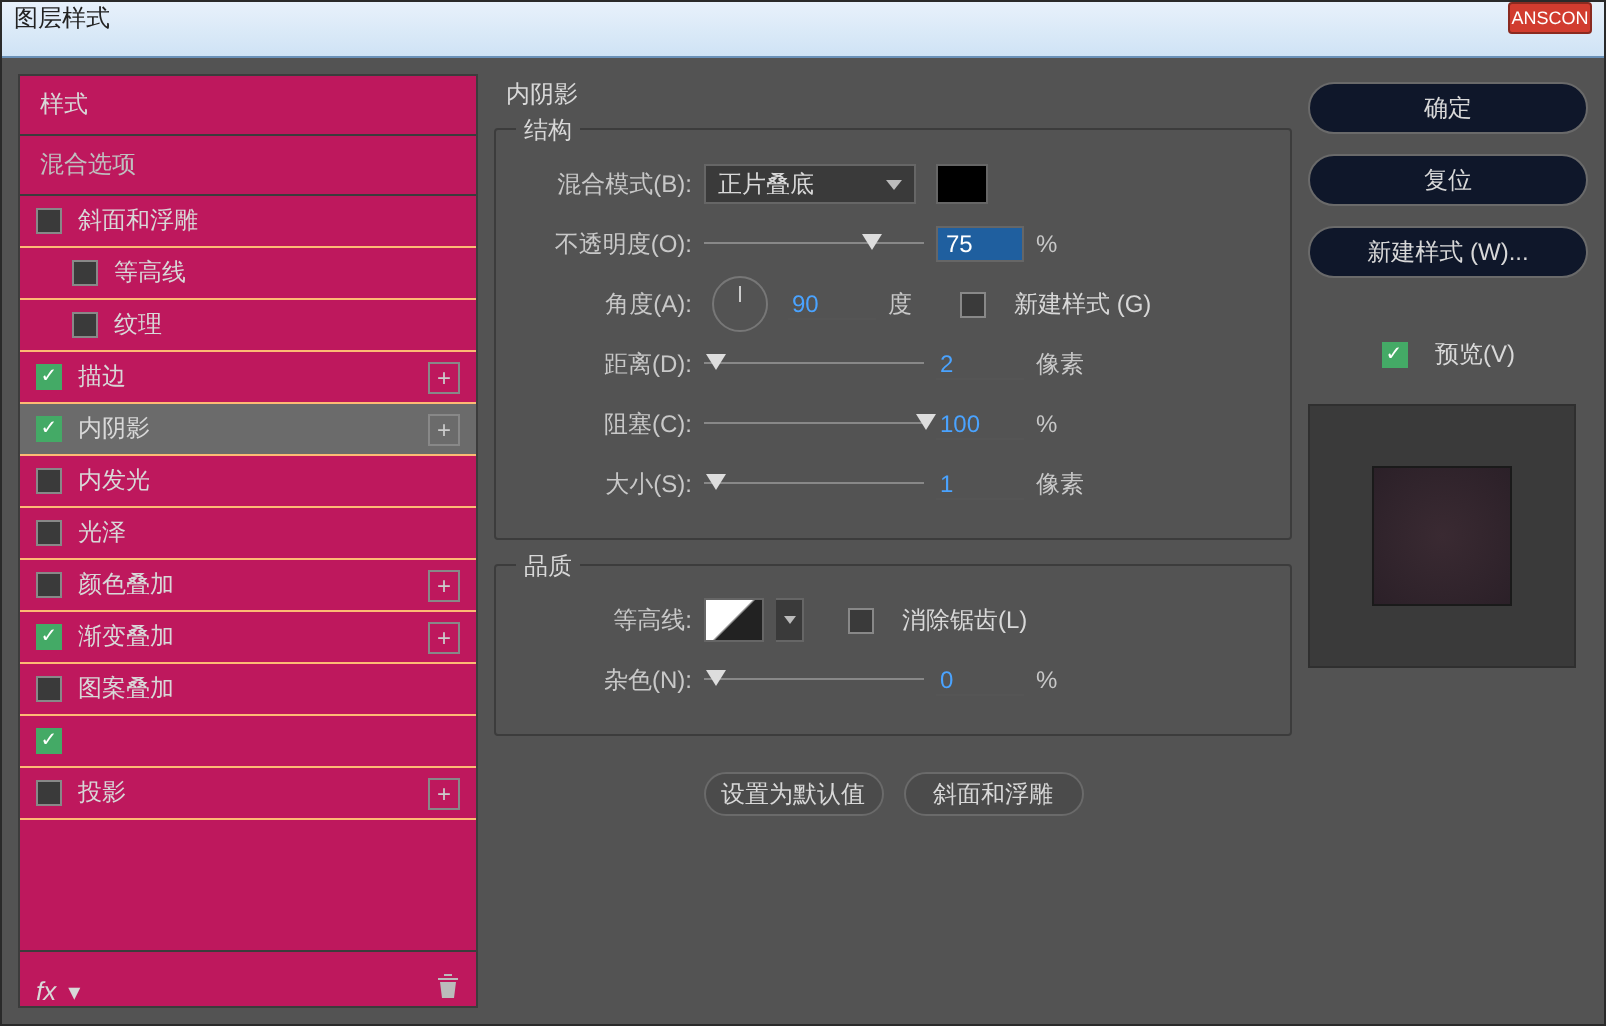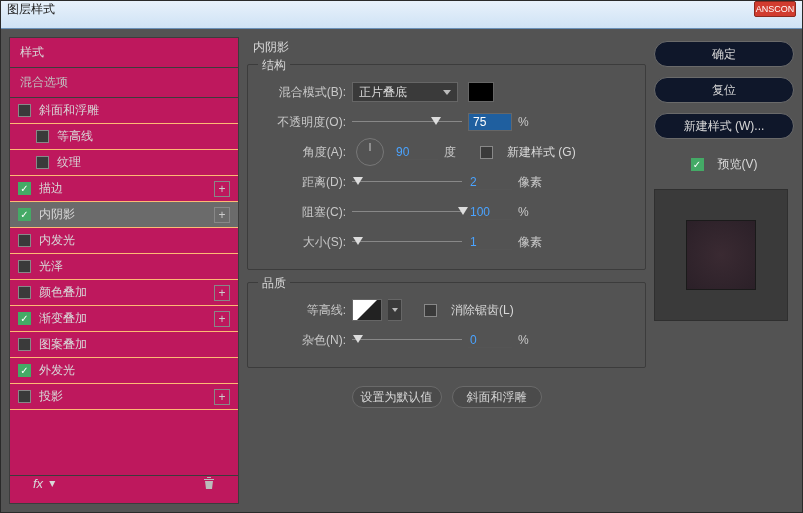--- a/index.html
+++ b/index.html
@@ -14,21 +14,21 @@
 .styles-sub{padding:6px 10px;border-bottom:1px solid #3c3c3c;color:#bfbfbf}
 .style-list{flex:1;overflow:auto}
 .row{display:flex;align-items:center;height:26px;padding:0 8px;border-bottom:1px solid #fdba74;cursor:pointer}
 .row.indent{padding-left:26px}
 .row.selected{background:#6b6b6b}
 .cb{width:13px;height:13px;border:1px solid #888;margin-right:8px;display:inline-flex;align-items:center;justify-content:center;background:#3a3a3a}
 .cb.checked{background:#4a6;border-color:#4a6}
 .cb.checked::after{content:"✓";color:#fff;font-size:10px;line-height:1}
 .row .lbl{flex:1}
 .plus{width:16px;height:16px;border:1px solid #888;display:flex;align-items:center;justify-content:center;font-size:12px;color:#ccc}
-.styles-foot{height:28px;border-top:1px solid #3c3c3c;display:flex;align-items:flex-start;padding:0 23px;gap:6px}
+.styles-foot{height:28px;border-top:1px solid #3c3c3c;display:flex;align-items:flex-end;padding:0 8px;gap:6px}
 .styles-foot .fx{font-style:italic;font-size:13px}
 .styles-foot .sp{flex:1}
 .styles-foot svg{fill:#bbb}
 .center{flex:1;display:flex;flex-direction:column;gap:6px}
 .center-title{padding:2px 6px;color:#d8d8d8}
 .group{border:1px solid #3c3c3c;border-radius:2px;padding:14px 12px 10px;position:relative;margin-bottom:6px}
 .group .glabel{position:absolute;top:-8px;left:10px;background:#535353;padding:0 4px;font-size:12px}
 .frow{display:flex;align-items:center;height:26px;gap:6px;margin-bottom:4px}
 .frow .flab{width:86px;text-align:right;color:#c8c8c8}
 .sel{width:106px;height:20px;background:#3a3a3a;border:1px solid #666;display:flex;align-items:center;padding:0 6px;position:relative}
@@ -43,21 +43,21 @@
 .unit{width:30px;color:#c8c8c8}
 .dial{width:28px;height:28px;border:1px solid #777;border-radius:50%;position:relative;margin:0 4px}
 .dial::after{content:"";position:absolute;left:50%;top:4px;width:1px;height:8px;background:#ccc;transform-origin:bottom;transform:translateX(-50%) rotate(0deg)}
 .contour{width:30px;height:22px;background:linear-gradient(135deg,#fff 48%,#222 52%);border:1px solid #666}
 .contour-dd{width:14px;height:22px;border:1px solid #666;border-left:none;display:flex;align-items:center;justify-content:center;background:#3a3a3a}
 .contour-dd::after{content:"";border-left:3px solid transparent;border-right:3px solid transparent;border-top:4px solid #bbb}
 .btns{display:flex;gap:10px;justify-content:center;margin-top:6px}
 .pbtn{min-width:90px;height:22px;border:1px solid #6a6a6a;border-radius:11px;display:flex;align-items:center;justify-content:center;background:#4b4b4b;cursor:pointer}
 .right{width:140px;display:flex;flex-direction:column;gap:10px;padding-top:4px}
 .rbtn{height:26px;border:1px solid #6a6a6a;border-radius:13px;display:flex;align-items:center;justify-content:center;background:#0f172a;cursor:pointer}
-.prevrow{display:flex;align-items:center;justify-content:center;gap:6px;margin-top:7px}
+.prevrow{display:flex;align-items:center;justify-content:center;gap:6px;margin-top:20px}
 .preview{width:134px;height:132px;background:#3a3a3a;border:1px solid #2f2f2f;margin-top:6px;display:flex;align-items:center;justify-content:center}
 .preview .sq{width:70px;height:70px;background:radial-gradient(circle at 50% 50%,#3a2a32 0%,#2b2028 100%);border:1px solid #1a1a1a}
 </style>
 </head>
 <body>
 
 <div class="win">
   <div class="titlebar">
     <span>图层样式</span>
     <div class="closebtn">ANSCON</div>
@@ -106,21 +106,20 @@
             <span class="cb checked"></span>
             <span class="lbl">渐变叠加</span>
             <span class="plus">+</span>
           </div>
           <div class="row">
             <span class="cb"></span>
             <span class="lbl">图案叠加</span>
           </div>
           <div class="row">
             <span class="cb checked"></span>
-            <span class="lbl">外发光</span>
           </div>
           <div class="row">
             <span class="cb"></span>
             <span class="lbl">投影</span>
             <span class="plus">+</span>
           </div>
         </div>
       <div class="styles-foot">
         <span class="fx">fx</span>
         <span>▾</span>

